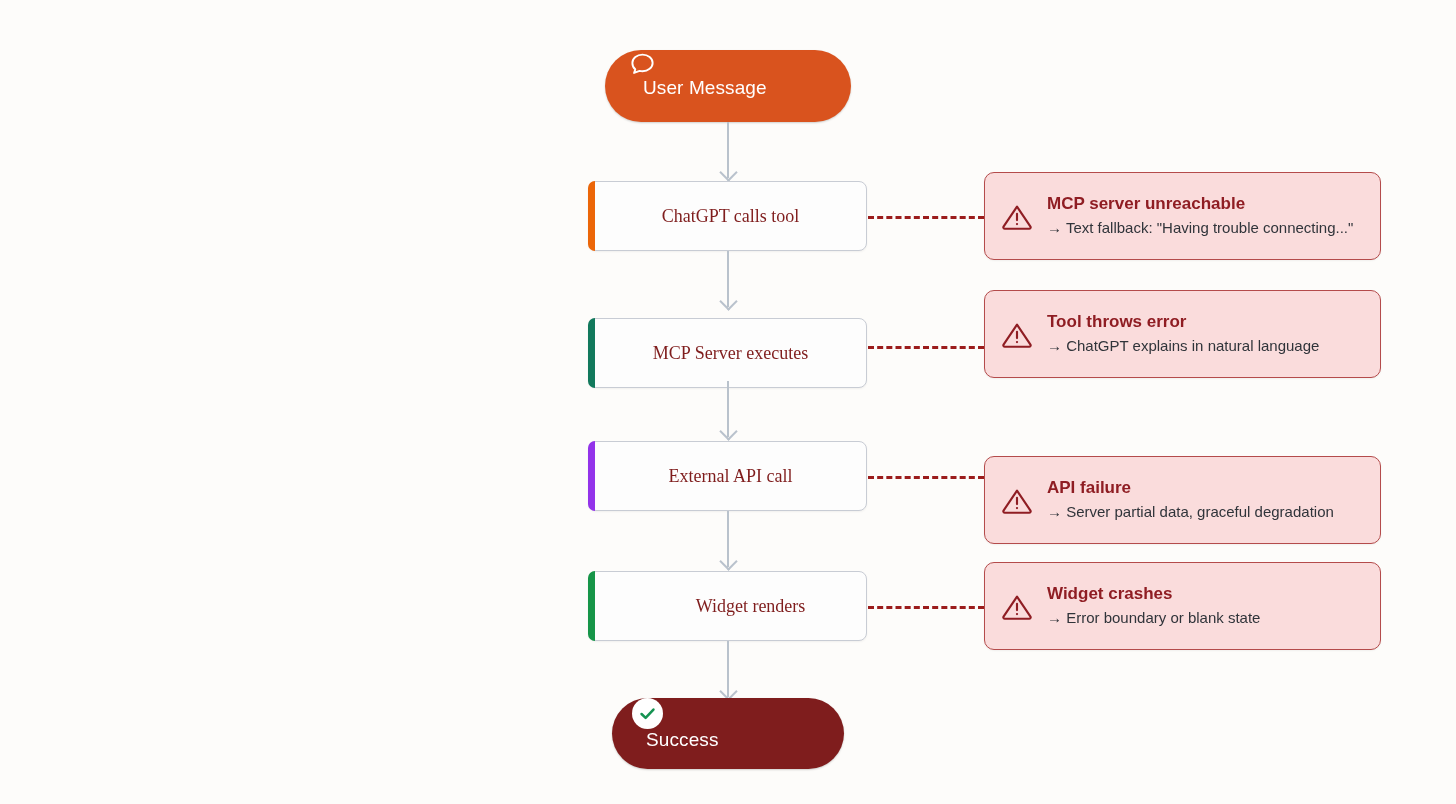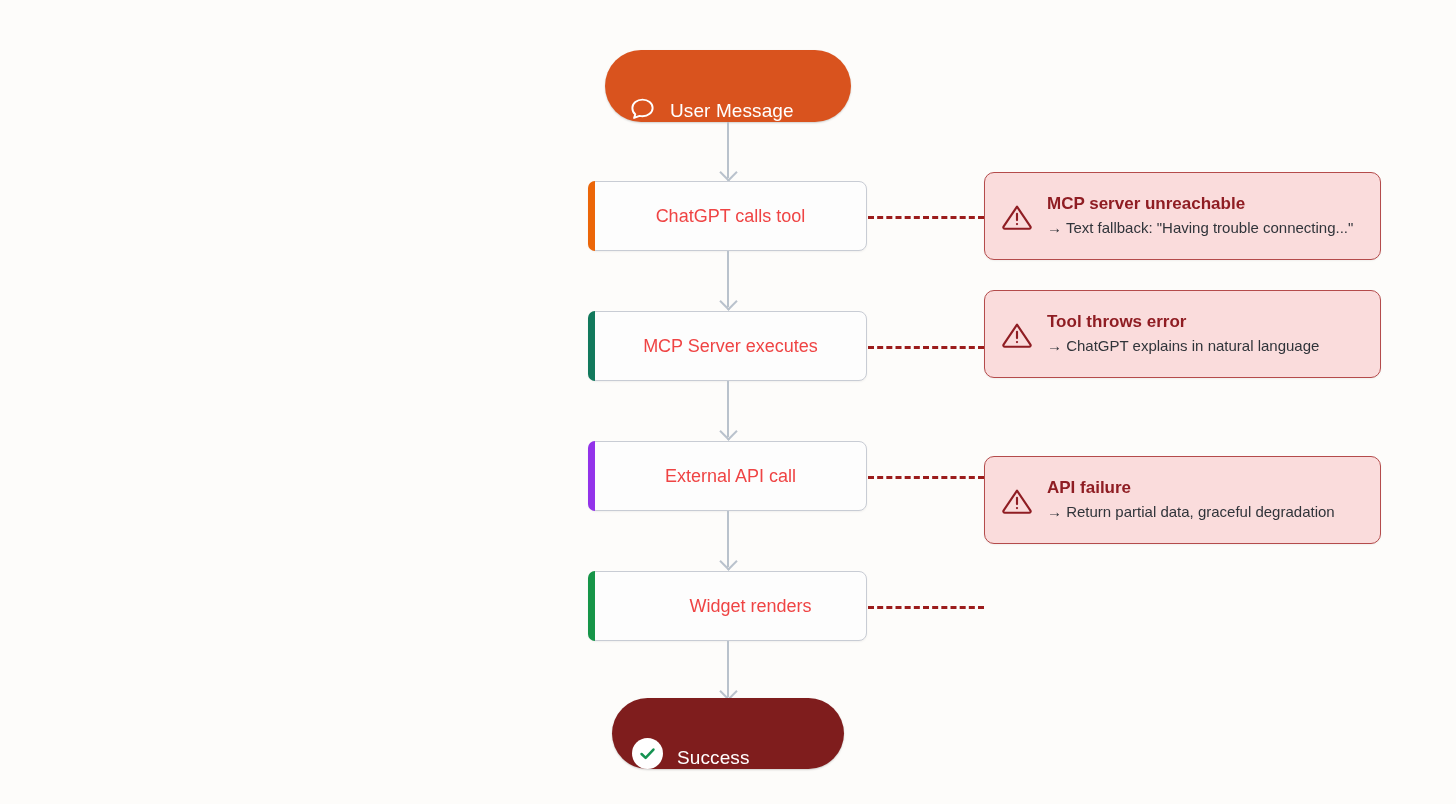--- a/index.html
+++ b/index.html
@@ -16,23 +16,24 @@
   .canvas {
     position: relative;
     width: 1456px;
     height: 804px;
   }
 
   
   .pill {
     position: absolute;
     display: flex;
-    align-items: flex-end;
+    align-items: flex-start;
     border-radius: 36px;
     box-sizing: border-box;
+    flex-direction: column;
   }
   .pill-start {
     left: 605px;
     top: 50px;
     width: 246px;
     height: 72px;
     background: #d9531e;
     padding-left: 24px;
     box-shadow: 0 1px 2px rgba(0,0,0,0.18);
   }
@@ -82,23 +83,24 @@
   .node .accent {
     position: absolute;
     left: -1px;
     top: -1px;
     bottom: -1px;
     width: 7px;
     border-radius: 8px 0 0 8px;
   }
   .node-label {
     font-size: 18px;
-    color: #ef4444;
+    color: #7f1d1d;
     white-space: nowrap;
     padding-left: 6px;
+    font-family: Liberation Serif, serif;
   }
 
   
   .arrow {
     position: absolute;
     left: 727px;
     width: 2px;
     background: #b9c2cc;
   }
   .arrow::after {
@@ -188,21 +190,21 @@
       </svg>
     </span>
     <span class="err-text">
       <div class="err-title">MCP server unreachable</div>
       <div class="err-detail">→ Text fallback: "Having trouble connecting..."</div>
     </span>
   </div>
 
   <div class="arrow" style="top:251px; height:56px;"></div>
 
-  <div class="node" style="top:311px;">
+  <div class="node" style="top:318px;">
     <span class="accent" style="background:#12795c;"></span>
     <span class="node-label">MCP Server executes</span>
   </div>
   <div class="dashed-link" style="top:346px;"></div>
   <div class="err-card" style="top:290px;">
     <span class="err-icon">
       <svg width="32" height="32" viewBox="0 0 24 24" fill="none" stroke="#8f1d23" stroke-width="1.6" stroke-linecap="round" stroke-linejoin="round">
         <path d="M12 4.2 1.9 19.2a1.1 1.1 0 0 0 .95 1.65h18.3a1.1 1.1 0 0 0 .95-1.65L12 4.2z"></path>
         <line x1="12" y1="9.6" x2="12" y2="14.3"></line>
         <circle cx="12" cy="17.3" r="0.85" fill="#8f1d23" stroke="none"></circle>
@@ -224,31 +226,44 @@
   <div class="err-card" style="top:456px;">
     <span class="err-icon">
       <svg width="32" height="32" viewBox="0 0 24 24" fill="none" stroke="#8f1d23" stroke-width="1.6" stroke-linecap="round" stroke-linejoin="round">
         <path d="M12 4.2 1.9 19.2a1.1 1.1 0 0 0 .95 1.65h18.3a1.1 1.1 0 0 0 .95-1.65L12 4.2z"></path>
         <line x1="12" y1="9.6" x2="12" y2="14.3"></line>
         <circle cx="12" cy="17.3" r="0.85" fill="#8f1d23" stroke="none"></circle>
       </svg>
     </span>
     <span class="err-text">
       <div class="err-title">API failure</div>
-      <div class="err-detail">→ Return partial data, graceful degradation</div>
+      <div class="err-detail">→ Server partial data, graceful degradation</div>
     </span>
   </div>
 
   <div class="arrow" style="top:511px; height:56px;"></div>
 
   <div class="node" style="top:571px;padding-left:40px;">
     <span class="accent" style="background:#169548;"></span>
     <span class="node-label">Widget renders</span>
   </div>
   <div class="dashed-link" style="top:606px;"></div>
+  <div class="err-card" style="top:562px;">
+    <span class="err-icon">
+      <svg width="32" height="32" viewBox="0 0 24 24" fill="none" stroke="#8f1d23" stroke-width="1.6" stroke-linecap="round" stroke-linejoin="round">
+        <path d="M12 4.2 1.9 19.2a1.1 1.1 0 0 0 .95 1.65h18.3a1.1 1.1 0 0 0 .95-1.65L12 4.2z"></path>
+        <line x1="12" y1="9.6" x2="12" y2="14.3"></line>
+        <circle cx="12" cy="17.3" r="0.85" fill="#8f1d23" stroke="none"></circle>
+      </svg>
+    </span>
+    <span class="err-text">
+      <div class="err-title">Widget crashes</div>
+      <div class="err-detail">→ Error boundary or blank state</div>
+    </span>
+  </div>
 
   <div class="arrow" style="top:641px; height:56px;"></div>
 
   <div class="pill pill-end">
     <span class="check-badge">
       <svg width="19" height="19" viewBox="0 0 24 24" fill="none" stroke="#159352" stroke-width="3.2" stroke-linecap="round" stroke-linejoin="round">
         <polyline points="4.5,12.6 9.6,17.5 19.5,7"></polyline>
       </svg>
     </span>
     <span class="pill-label">Success</span>

